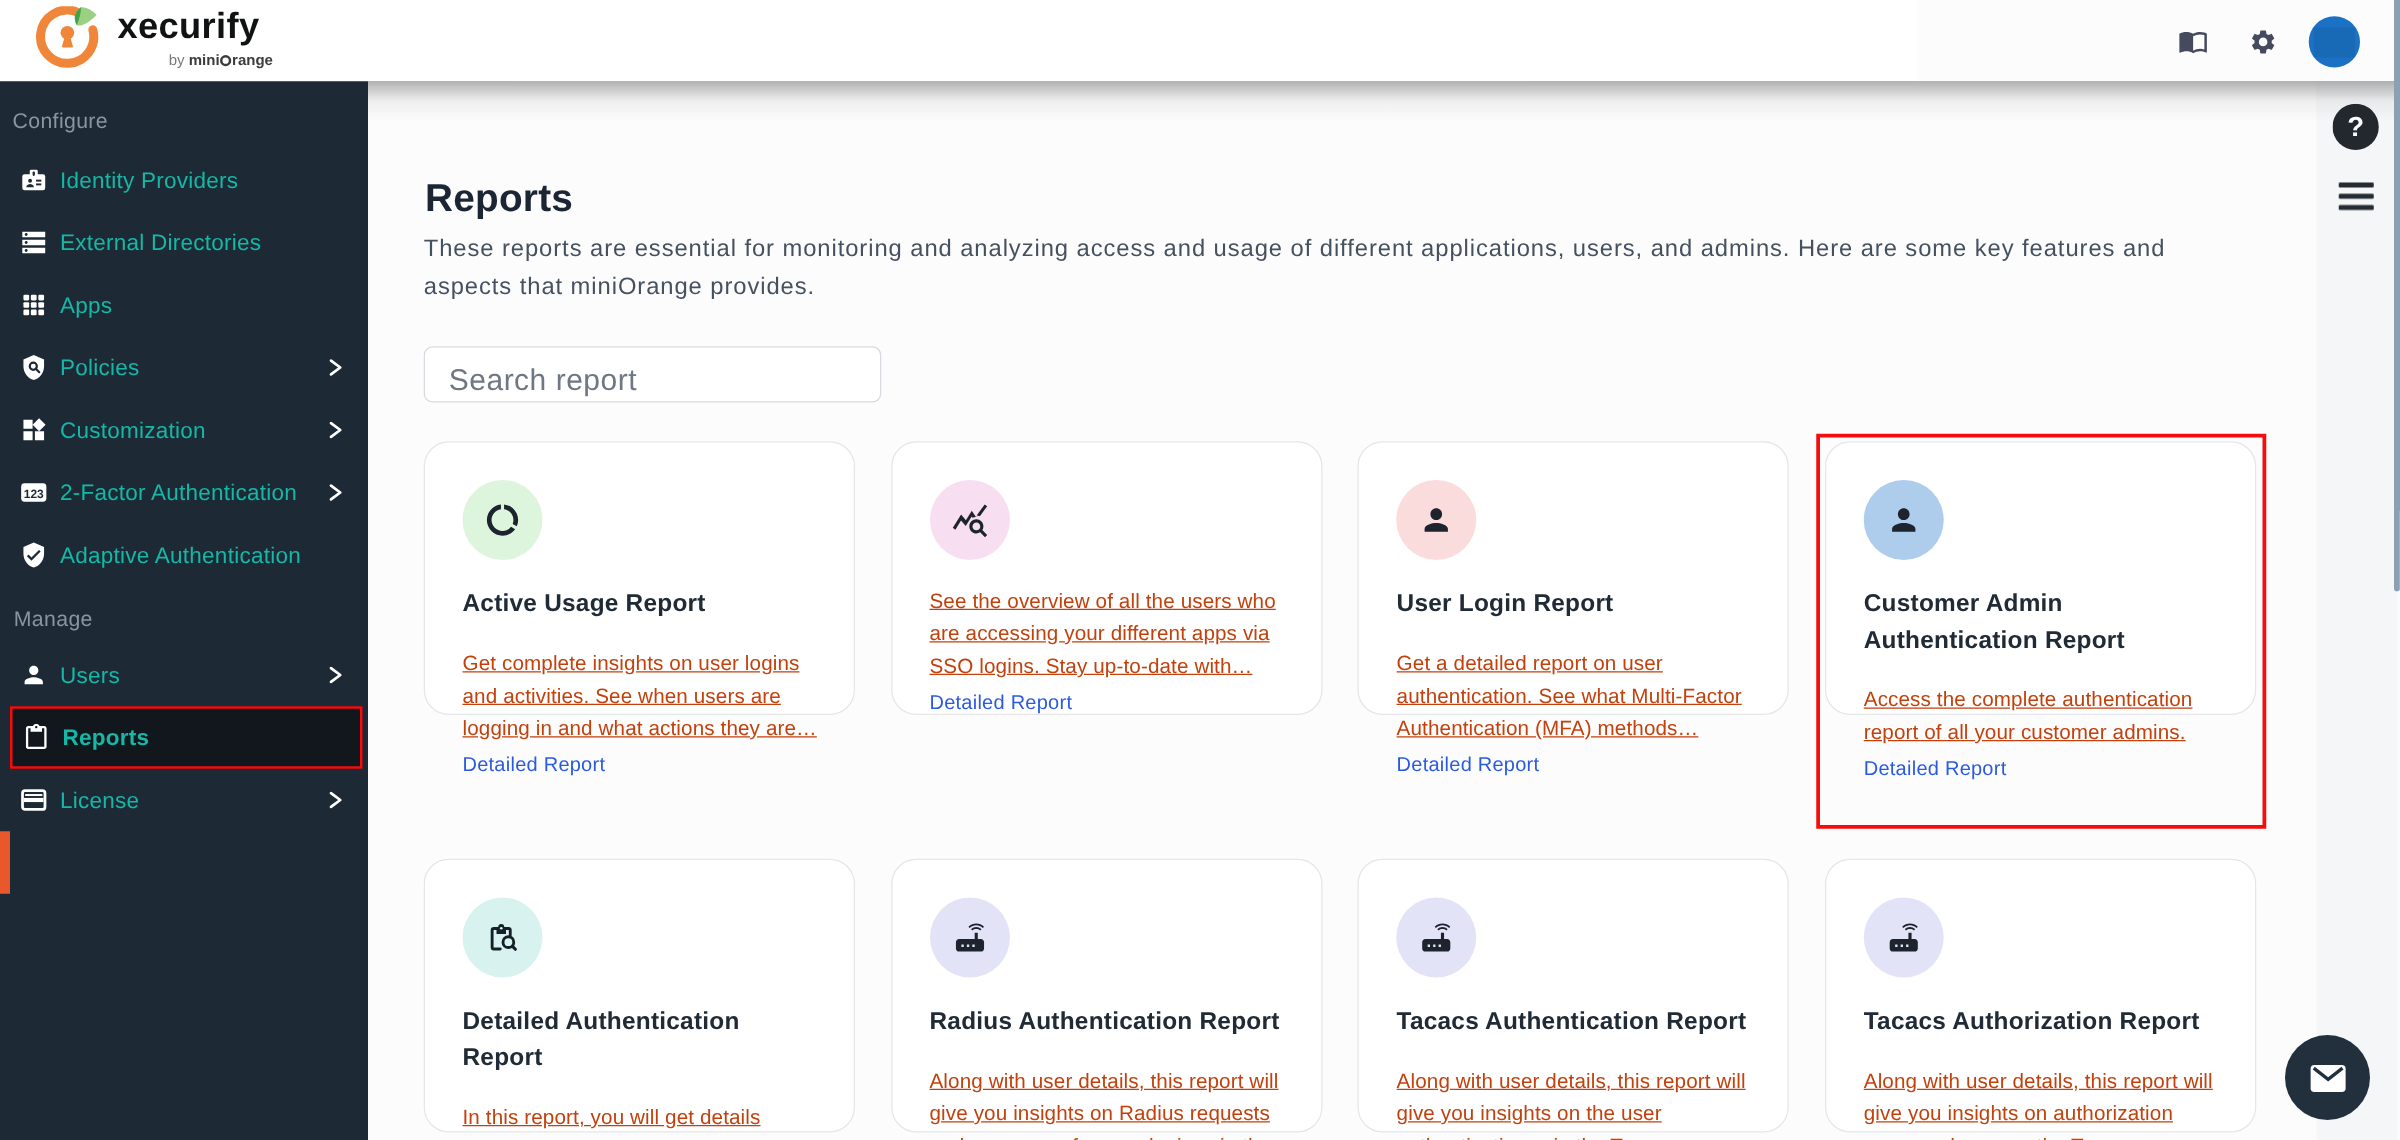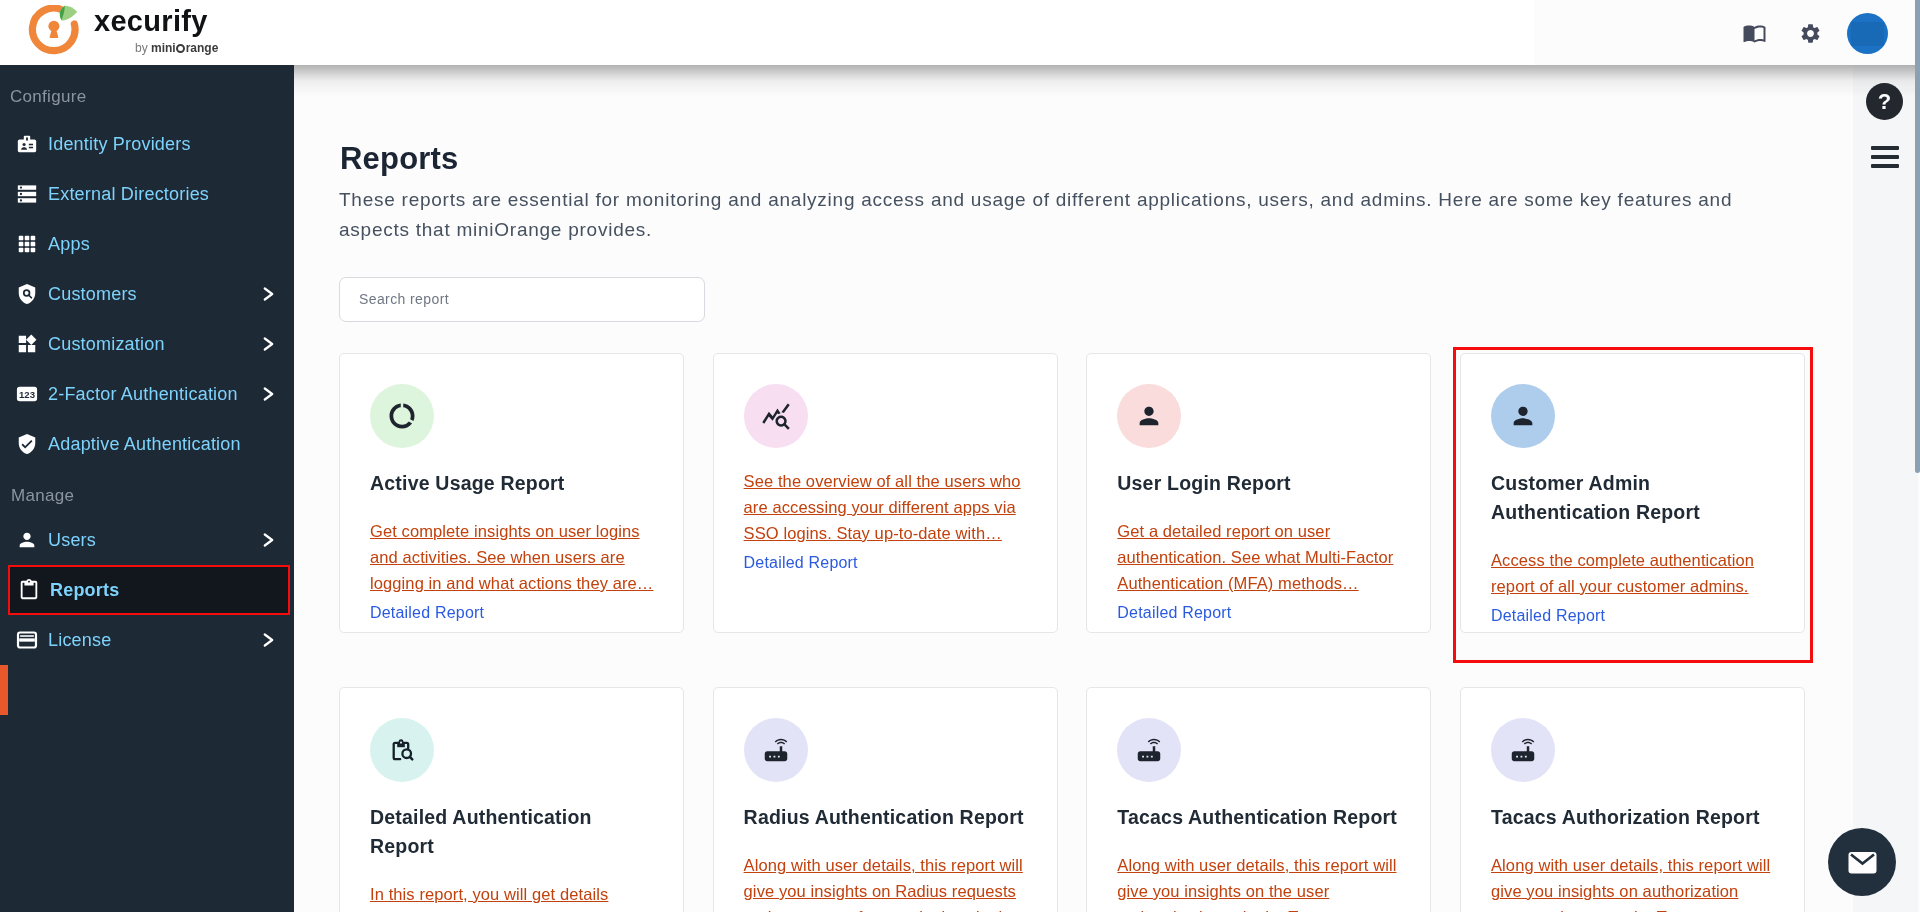--- a/index.html
+++ b/index.html
@@ -14,36 +14,36 @@
 .xby { position:absolute; left:135px; top:41px; font-size:12px; color:#3c3c3c; font-weight:700; }
 .xby .by { color:#7a7a7a; font-weight:400; }
 .avatar { position:absolute; left:1847px; top:13px; width:41px; height:41px; border-radius:50%; background:#1b72c4; }
 .avatar::after { content:""; position:absolute; left:4px; top:9px; width:33px; height:24px; background:#1565ad; opacity:0.55; }
 .hico { position:absolute; }
 
 
 .sidebar { position:fixed; left:0; top:65px; width:294px; height:847px; background:#1e2936; z-index:45; color:#fff; }
 .sb-label { font-size:17px; color:#8b95a1; padding:22px 0 0 10px; height:54px; letter-spacing:0.3px; }
 .sb-label.manage { padding-left:11px; height:46px; padding-top:17px; }
-.sb-item { position:relative; height:50px; display:flex; align-items:center; padding-left:16px; font-size:18px; color:#7dd3fc; }
+.sb-item { position:relative; height:50px; display:flex; align-items:center; padding-left:16px; font-size:18px; color:#14b8a6; }
 .sb-item .ic { width:22px; height:22px; flex:0 0 22px; margin-right:10px; }
 .sb-item .txt { letter-spacing:0.2px; }
 .chev { position:absolute; right:20px; top:50%; transform:translateY(-50%); width:11px; height:14px; }
 .sb-item.active { background:#12171e; border:2px solid #f50d0d; margin-left:8px; margin-right:4px; padding-left:8px; }
 .activebar { position:absolute; left:0; top:600px; width:8px; height:50px; background:#e9582b; }
 
 
 .main { position:absolute; left:294px; top:65px; width:1626px; height:847px; }
 h1.title { position:absolute; left:46px; top:76px; font-size:31px; font-weight:700; color:#1c2534; letter-spacing:0.2px;}
 .desc { position:absolute; left:45px; top:120px; font-size:19px; color:#46515f; line-height:30px; letter-spacing:0.75px;}
 .search { position:absolute; left:45px; top:212px; width:366px; height:45px; border:1px solid #d7dade; border-radius:7px; background:#fff; }
-.search span { position:absolute; left:19px; top:13px; font-size:14px; color:#707784; letter-spacing:0.4px; }
+.search span { position:absolute; left:19px; top:13px; font-size:24px; color:#707784; letter-spacing:0.4px; }
 
 .cards { position:absolute; left:45px; top:288px; width:1466px; }
-.card { position:absolute; width:345px; height:280px; background:#fff; border:1px solid #e4e6e9; border-radius:5px; padding:30px; }
+.card { position:absolute; width:345px; height:219px; background:#fff; border:1px solid #e4e6e9; border-radius:20px; padding:30px; }
 .r1 { top:0; }
 .r2 { top:334px; }
 .c1 { left:0; }
 .c2 { left:373.6px; }
 .c3 { left:747.3px; }
 .c4 { left:1121px; }
 .circ { width:64px; height:64px; border-radius:50%; display:flex; align-items:center; justify-content:center; }
 .ct { margin-top:21px; font-size:19.5px; font-weight:600; color:#212b36; line-height:29px; letter-spacing:0.2px; white-space:nowrap; }
 .cd { margin-top:20px; font-size:16.5px; color:#c2410c; line-height:26px; letter-spacing:0.1px; white-space:nowrap;text-decoration:underline; }
 .cl { margin-top:8px; font-size:16px; color:#2a5ae0; letter-spacing:0.2px; }
@@ -205,21 +205,21 @@
           </g>
         </svg></span>
       <span class="txt">Apps</span>
     </div>
   <div class="sb-item">
       <span class="ic"><svg width="22" height="22" viewBox="0 0 24 24">
           <path fill="#fff" d="M12 1 3 5v6c0 5.55 3.84 10.74 9 12 5.16-1.26 9-6.45 9-12V5l-9-4z"></path>
           <circle cx="11.6" cy="10.9" r="3.1" fill="none" stroke="#1e2936" stroke-width="1.9"></circle>
           <path d="m13.8 13.1 3 3" stroke="#1e2936" stroke-width="1.9" stroke-linecap="round"></path>
         </svg></span>
-      <span class="txt">Customers</span>
+      <span class="txt">Policies</span>
       <svg class="chev" viewBox="0 0 11 14">
         <path d="M1.8 1.5 9.2 7l-7.4 5.5" fill="none" stroke="#fff" stroke-width="2.2" stroke-linecap="round" stroke-linejoin="round"></path>
       </svg>
     </div>
   <div class="sb-item">
       <span class="ic"><svg width="22" height="22" viewBox="0 0 24 24">
           <path fill="#fff" d="M13 13v8h8v-8h-8zM3 21h8v-8H3v8zM3 3v8h8V3H3zm13.66-1.31L11 7.34 16.66 13l5.66-5.66-5.66-5.65z"></path>
         </svg></span>
       <span class="txt">Customization</span>
       <svg class="chev" viewBox="0 0 11 14">

